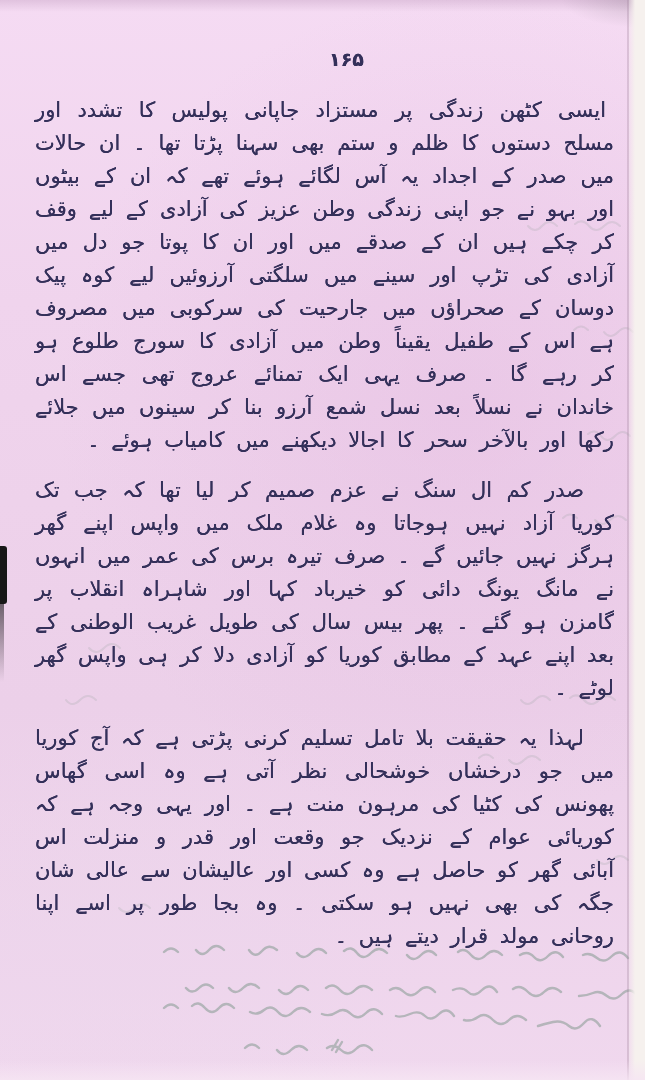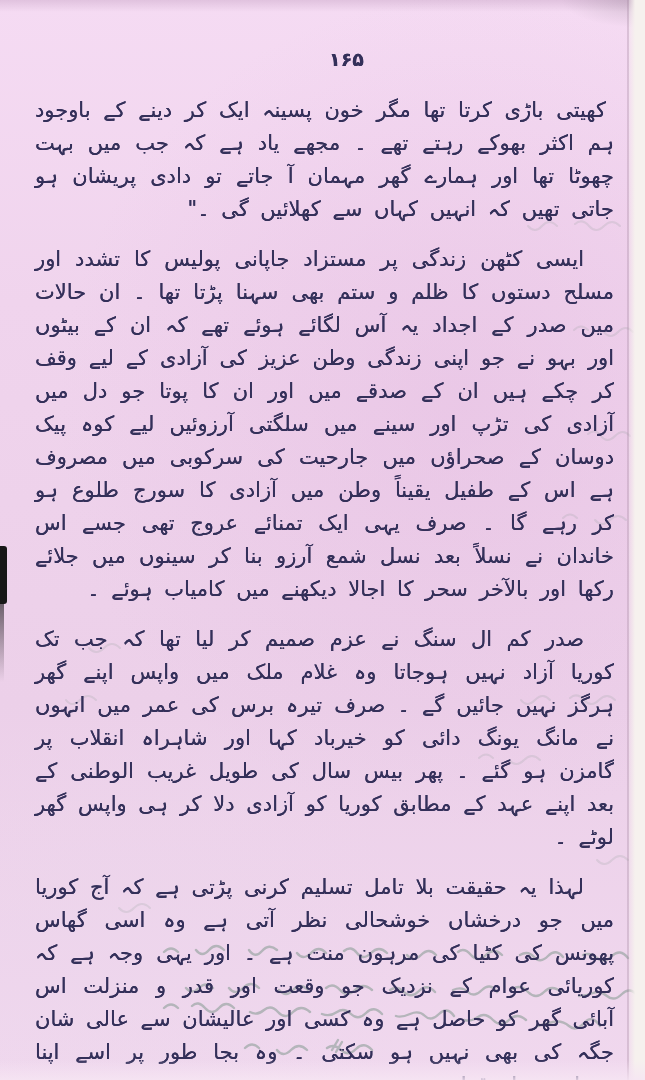--- a/index.html
+++ b/index.html
@@ -107,21 +107,20 @@
       <path d="M638,996 q-8,-10 -16,-2 t-15,2 t-14,-3 t-14,3 m-18,-4 q-9,-8 -17,0 t-16,0 t-15,-3 m-16,3 q-7,-10 -15,-2 t-14,2 t-15,-2 m-18,2 q-8,-9 -16,-1 t-15,1 t-14,-2 m-18,0 q-9,-8 -17,0 t-15,0 t-14,-2 m-18,2 q-8,-8 -15,0 t-14,0 m-20,-2 q-8,-8 -16,0 t-14,0 m-16,0 q-7,-7 -14,0 t-13,0"></path>
       <path d="M600,1026 q-8,-12 -16,-3 t-15,3 t-16,-4 t-15,4 m-12,-6 q-9,-8 -17,0 t-16,0 t-15,-3 t-14,3 m-10,-4 q-7,-10 -15,-2 t-14,2 t-15,-2 t-14,2 m-14,-2 q-8,-9 -16,-1 t-15,1 t-14,-2 t-15,2 m-12,-2 q-9,-8 -17,0 t-15,0 t-14,-2 t-14,2 m-16,-4 q-8,-8 -15,0 t-14,0 t-13,-2 m-14,2 q-7,-7 -14,0"></path>
       <path d="M372,1050 q-8,-9 -16,-1 t-15,1 t-14,-2 m-20,2 q-8,-8 -16,0 t-14,0 m-18,-2 q-7,-7 -14,0"></path>
       <path d="M338,1040 l-6,10 m10,-8 l-6,10"></path>
     </g>
   </svg>
 
   <div class="page-number">۱۶۵</div>
 
   <div class="body-text" dir="rtl">
-    <p>کھیتی باڑی کرتا تھا مگر خون پسینہ ایک کر دینے کے باوجود ہم اکثر بھوکے رہتے تھے ۔ مجھے یاد ہے کہ جب میں بہت چھوٹا تھا اور ہمارے گھر مہمان آ جاتے تو دادی پریشان ہو جاتی تھیں کہ انہیں کہاں سے کھلائیں گی ۔"</p>
     <p>ایسی کٹھن زندگی پر مستزاد جاپانی پولیس کا تشدد اور مسلح دستوں کا ظلم و ستم بھی سہنا پڑتا تھا ۔ ان حالات میں صدر کے اجداد یہ آس لگائے ہوئے تھے کہ ان کے بیٹوں اور بہو نے جو اپنی زندگی وطن عزیز کی آزادی کے لیے وقف کر چکے ہیں ان کے صدقے میں اور ان کا پوتا جو دل میں آزادی کی تڑپ اور سینے میں سلگتی آرزوئیں لیے کوہ پیک دوسان کے صحراؤں میں جارحیت کی سرکوبی میں مصروف ہے اس کے طفیل یقیناً وطن میں آزادی کا سورج طلوع ہو کر رہے گا ۔ صرف یہی ایک تمنائے عروج تھی جسے اس خاندان نے نسلاً بعد نسل شمع آرزو بنا کر سینوں میں جلائے رکھا اور بالآخر سحر کا اجالا دیکھنے میں کامیاب ہوئے ۔</p>
     <p>صدر کم ال سنگ نے عزم صمیم کر لیا تھا کہ جب تک کوریا آزاد نہیں ہوجاتا وہ غلام ملک میں واپس اپنے گھر ہرگز نہیں جائیں گے ۔ صرف تیرہ برس کی عمر میں انہوں نے مانگ یونگ دائی کو خیرباد کہا اور شاہراہ انقلاب پر گامزن ہو گئے ۔ پھر بیس سال کی طویل غریب الوطنی کے بعد اپنے عہد کے مطابق کوریا کو آزادی دلا کر ہی واپس گھر لوٹے ۔</p>
     <p>لہذا یہ حقیقت بلا تامل تسلیم کرنی پڑتی ہے کہ آج کوریا میں جو درخشاں خوشحالی نظر آتی ہے وہ اسی گھاس پھونس کی کٹیا کی مرہون منت ہے ۔ اور یہی وجہ ہے کہ کوریائی عوام کے نزدیک جو وقعت اور قدر و منزلت اس آبائی گھر کو حاصل ہے وہ کسی اور عالیشان سے عالی شان جگہ کی بھی نہیں ہو سکتی ۔ وہ بجا طور پر اسے اپنا روحانی مولد قرار دیتے ہیں ۔</p>
   </div>
 
   <div class="gutter-mark"></div>
   <div class="edge-right"></div>
   <div class="edge-bottom"></div>
 
 </div>

